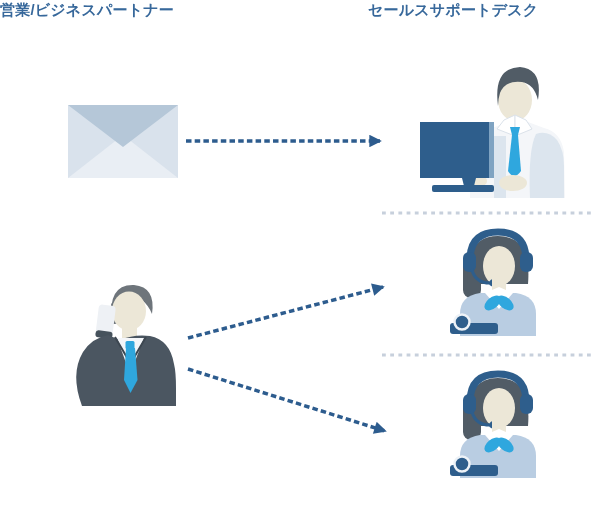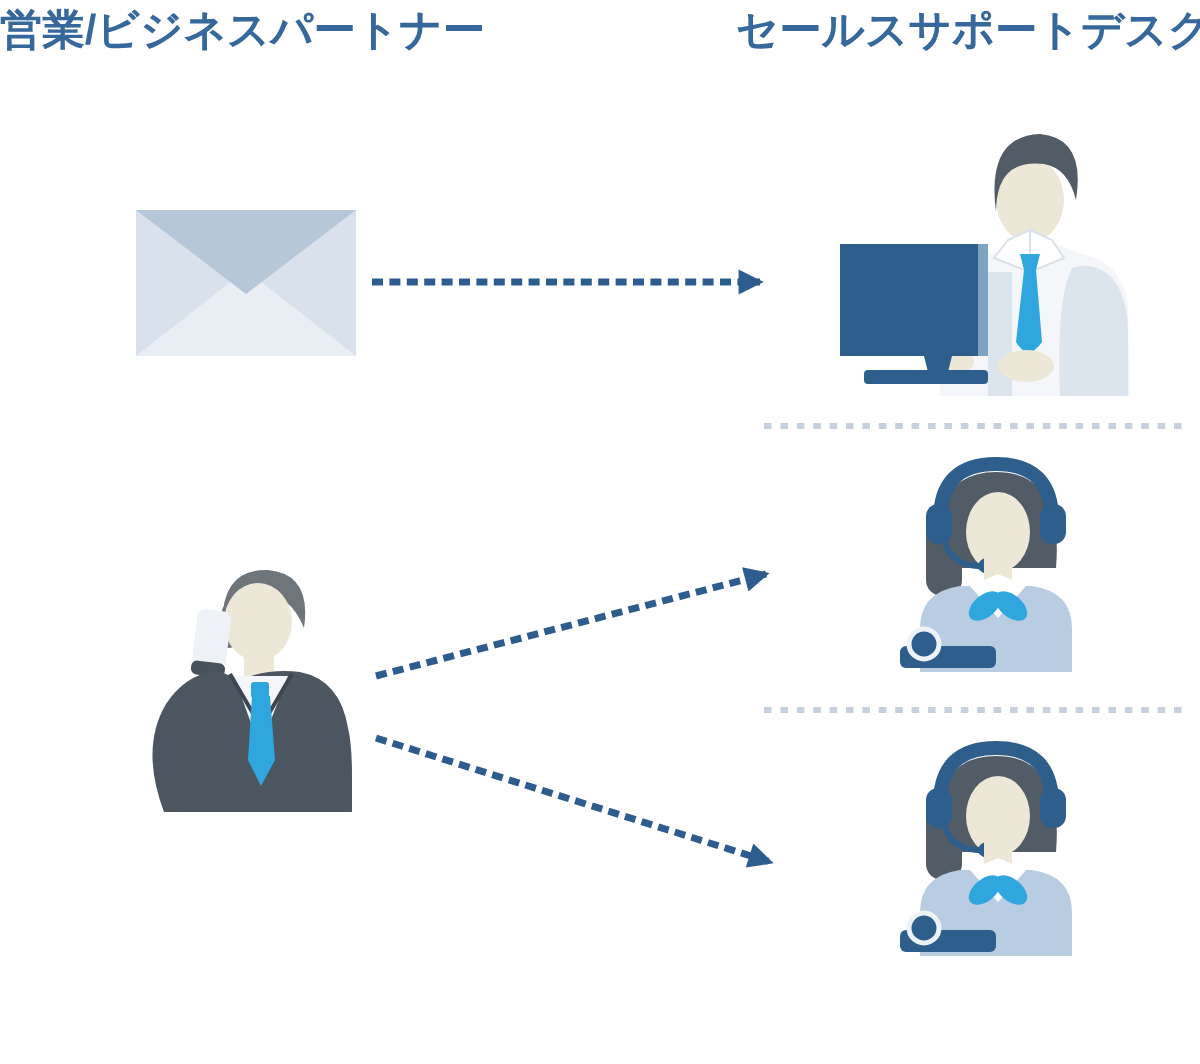--- a/index.html
+++ b/index.html
@@ -6,21 +6,21 @@
     --header-text:#37689b; --arrow:#2d5c8e; --divider:#c7d0dc; --tie:#2fa7de;
     --envelope-body:#d9e2ec; --envelope-flap:#b5c7d8; --envelope-inner:#e9eef4;
     --suit:#4b5661; --hair-dark:#515c66; --hair-gray:#6e757b; --skin:#ece7d7;
     --shirt:#f4f6f9; --shirt-shadow:#dce5ee; --monitor:#2e5e8c; --monitor-edge:#7fa3c2;
     --blouse:#b9cde2; --phone:#eef1f5; --phone-band:#46525c; --collar-stroke:#dbe2ea;
     --lapel:#3d4751; --ring:#edf2f7; --white:#ffffff;
   }
   html,body{margin:0;padding:0;background:#ffffff;}
   .canvas{position:relative;width:600px;height:532px;background:#ffffff;overflow:hidden;
           font-family:"Liberation Sans",sans-serif;}
-  .hdr{position:absolute;top:1px;font-weight:700;font-size:21px;letter-spacing:.2px;
+  .hdr{position:absolute;top:1px;font-weight:700;font-size:15px;letter-spacing:.2px;
        color:var(--header-text);white-space:nowrap;}
   .hdr-left{left:0;}
   .hdr-right{left:368px;}
   .layer{position:absolute;left:0;top:0;}
   
   .f-envbody{fill:var(--envelope-body);} .f-envflap{fill:var(--envelope-flap);}
   .f-envinner{fill:var(--envelope-inner);}
   .f-suit{fill:var(--suit);} .f-hair{fill:var(--hair-dark);} .f-hair2{fill:var(--hair-gray);}
   .f-skin{fill:var(--skin);} .f-shirt{fill:var(--shirt);} .f-shirtshadow{fill:var(--shirt-shadow);}
   .f-monitor{fill:var(--monitor);} .f-monitoredge{fill:var(--monitor-edge);}

